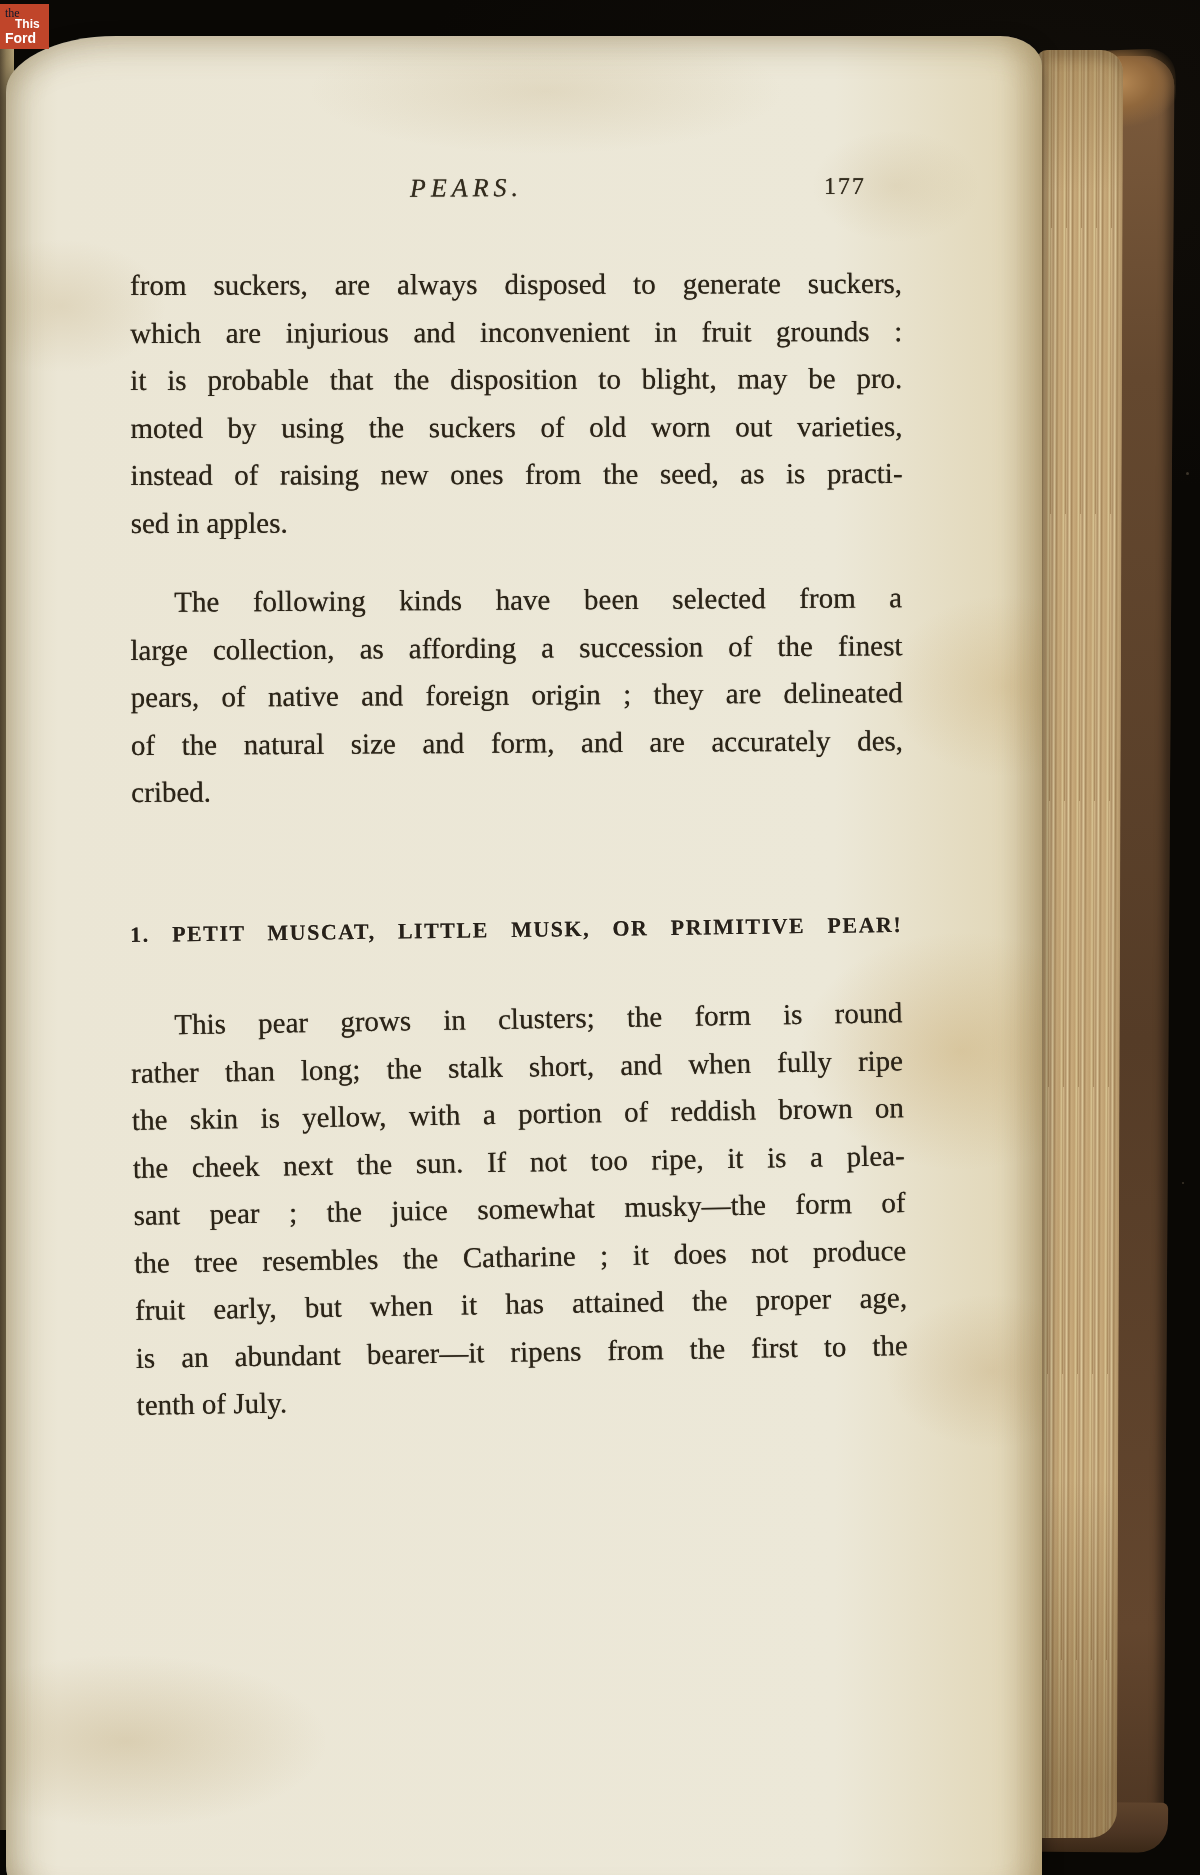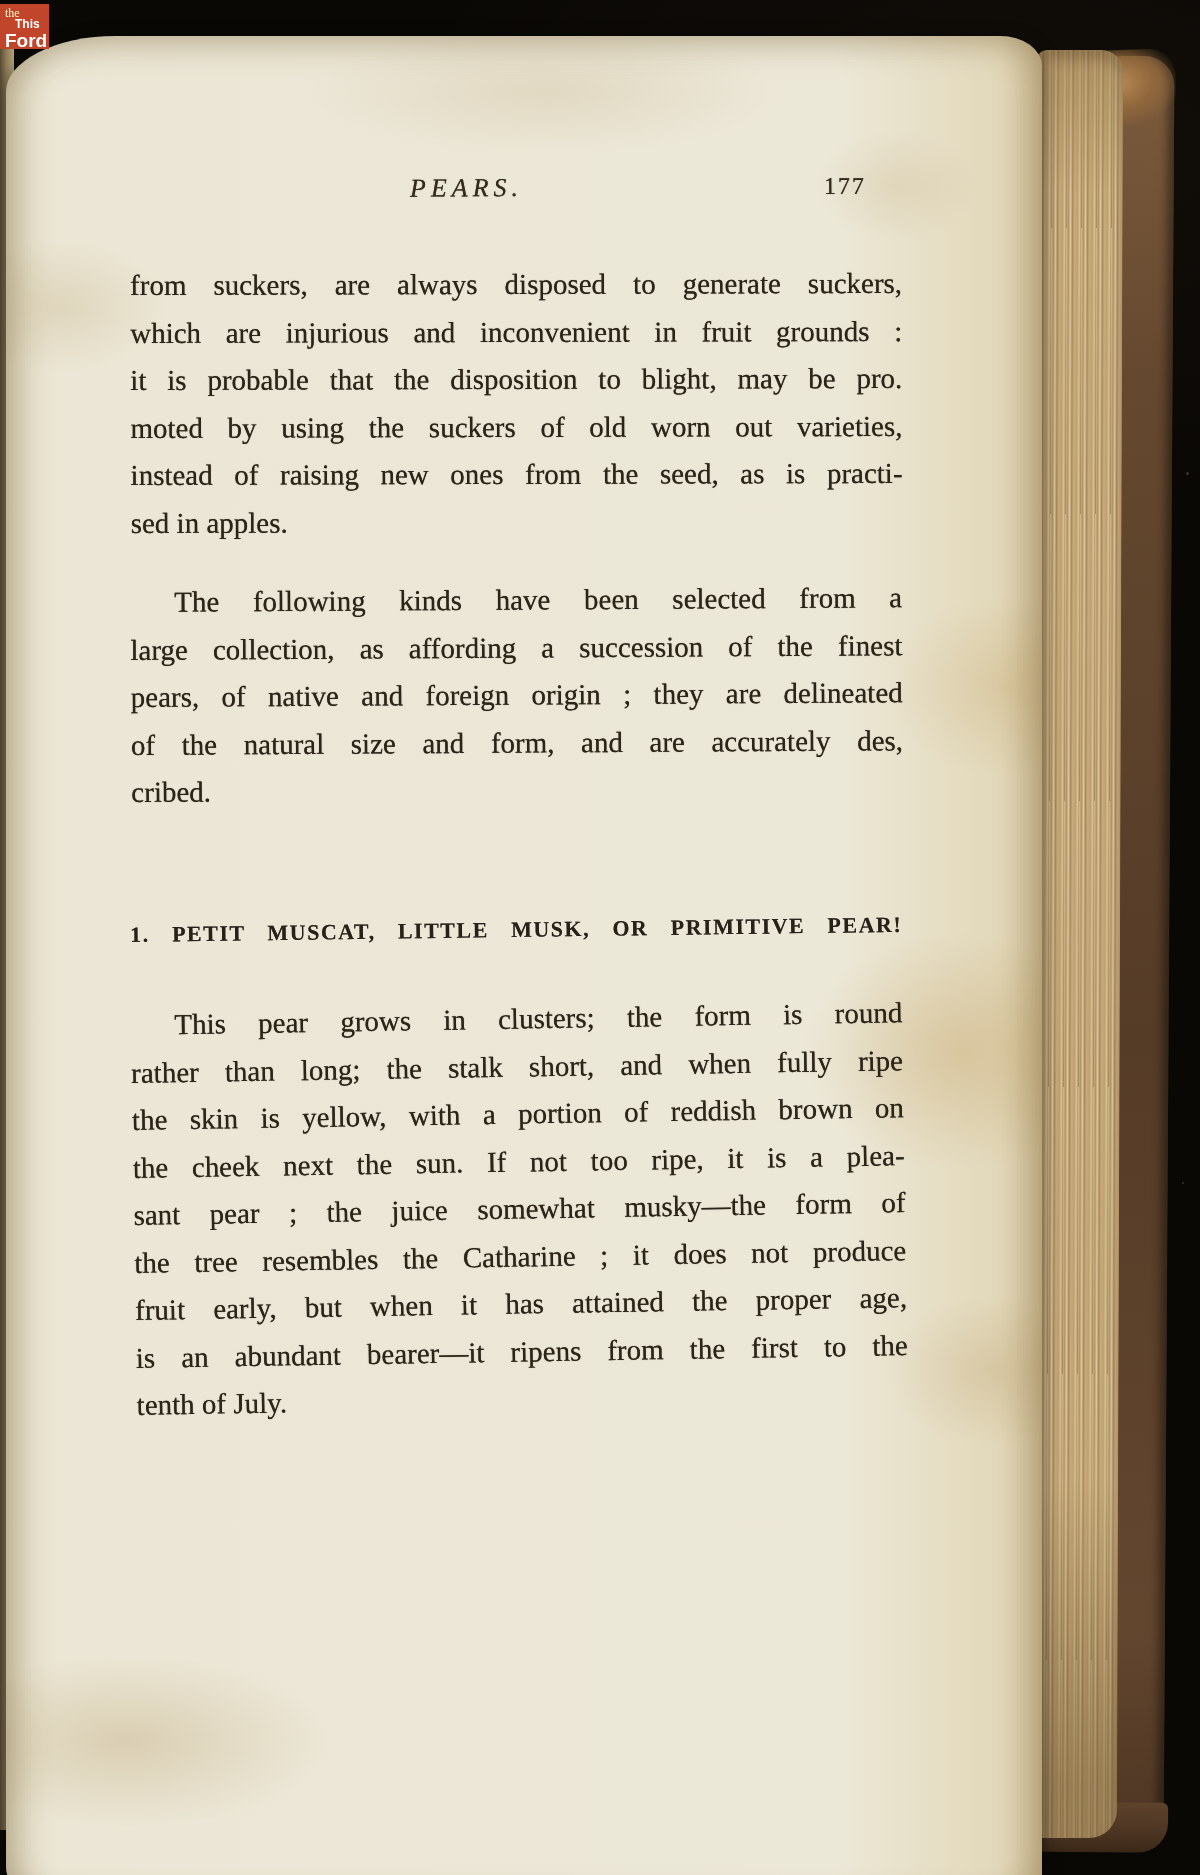--- a/index.html
+++ b/index.html
@@ -85,23 +85,23 @@
     z-index: 3;
   }
 
   
   .logo {
     position: absolute; left: 0; top: 4px; width: 49px; height: 45px;
     background: #c0452a;
     z-index: 5;
     color: #fff;
   }
-  .logo .the   { position: absolute; left: 5px;  top: 2px;  font-family: "Liberation Serif", serif; font-size: 12px; color: #fef9c3; font-weight: normal; }
+  .logo .the   { position: absolute; left: 5px;  top: 2px;  font-family: "Liberation Serif", serif; font-size: 12px; color: #0f172a; font-weight: normal; }
   .logo .henry { position: absolute; left: 15px; top: 13px; font-family: "Liberation Sans", sans-serif; font-size: 12px; font-weight: bold; letter-spacing: 0; }
-  .logo .ford  { position: absolute; left: 5px;  top: 26px; font-family: "Liberation Sans", sans-serif; font-size: 19px; font-weight: bold; }
+  .logo .ford  { position: absolute; left: 5px;  top: 26px; font-family: "Liberation Sans", sans-serif; font-size: 14px; font-weight: bold; }
 
   
   .textblock { position: absolute; color: #2b2418; text-shadow: 0 0 0.7px rgba(43,36,24,0.85); }
 
   .pagehead { left: 124px; top: 137px; width: 772px; height: 40px; transform: rotate(-0.35deg); }
   .running-title {
     position: absolute; left: 280px; top: 0;
     font-style: italic; font-size: 26px; letter-spacing: 5px; color: #332c1e;
   }
   .page-number {

